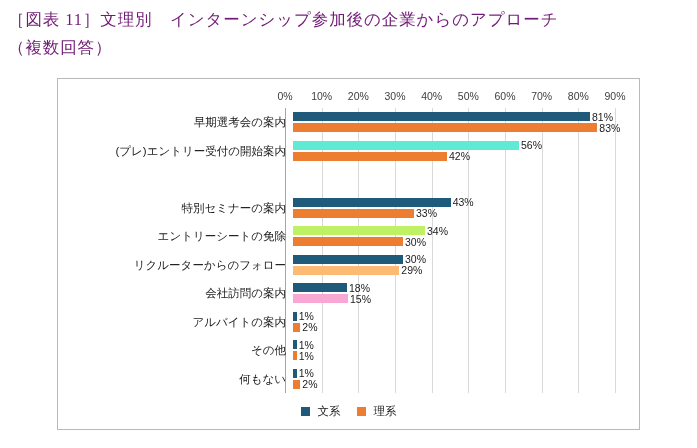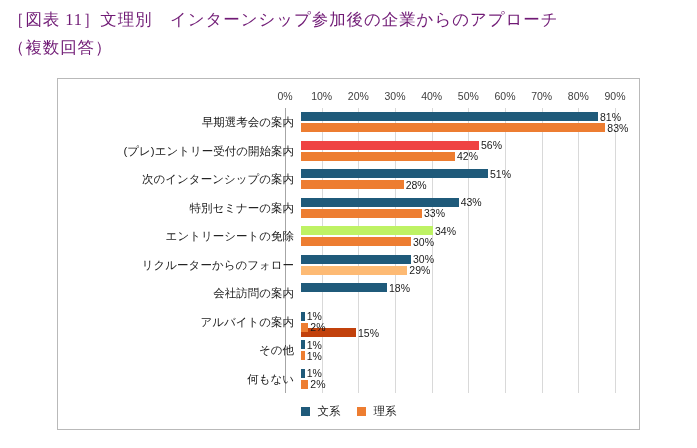--- a/index.html
+++ b/index.html
@@ -72,21 +72,21 @@
     position: absolute;
     top: -18px;
     font-size: 10.5px;
     color: #404040;
     transform: translateX(-50%);
     white-space: nowrap;
   }
 
   .cat-row {
     position: absolute;
-    left: 16px;
+    left: 8px;
     right: 0;
   }
   .cat-label {
     position: absolute;
     right: 100%;
     margin-right: 7px;
     top: 50%;
     transform: translateY(-50%);
     font-size: 11.5px;
     color: #1a1a1a;
@@ -170,34 +170,25 @@
         <div class="cat-label">早期選考会の案内</div>
         <div class="bar bun" style="width: 297px; background: rgb(31, 90, 122);">
           <span class="bar-value">81%</span>
         </div>
         <div class="bar ri" style="width: 304.333px; background: rgb(237, 125, 49);">
           <span class="bar-value">83%</span>
         </div>
       </div>
       <div class="cat-row" style="top: 28.5px; height: 28.5px;">
         <div class="cat-label">(プレ)エントリー受付の開始案内</div>
-        <div class="bar bun" style="width: 178px; background: #ef4444;">
+        <div class="bar bun" style="width: 226px; background: #5eead4;">
           <span class="bar-value">56%</span>
         </div>
         <div class="bar ri" style="width: 154px; background: rgb(237, 125, 49);">
           <span class="bar-value">42%</span>
-        </div>
-      </div>
-      <div class="cat-row" style="top: 57px; height: 28.5px;">
-        <div class="cat-label">次のインターンシップの案内</div>
-        <div class="bar bun" style="width: 187px; background: rgb(31, 90, 122);">
-          <span class="bar-value">51%</span>
-        </div>
-        <div class="bar ri" style="width: 102.667px; background: rgb(237, 125, 49);">
-          <span class="bar-value">28%</span>
         </div>
       </div>
       <div class="cat-row" style="top: 85.5px; height: 28.5px;">
         <div class="cat-label">特別セミナーの案内</div>
         <div class="bar bun" style="width: 157.667px; background: rgb(31, 90, 122);">
           <span class="bar-value">43%</span>
         </div>
         <div class="bar ri" style="width: 121px; background: rgb(237, 125, 49);">
           <span class="bar-value">33%</span>
         </div>
@@ -215,24 +206,24 @@
         <div class="cat-label">リクルーターからのフォロー</div>
         <div class="bar bun" style="width: 110px; background: rgb(31, 90, 122);">
           <span class="bar-value">30%</span>
         </div>
         <div class="bar ri" style="width: 106.333px; background: #fdba74;">
           <span class="bar-value">29%</span>
         </div>
       </div>
       <div class="cat-row" style="top: 171px; height: 28.5px;">
         <div class="cat-label">会社訪問の案内</div>
-        <div class="bar bun" style="width: 86px; background: rgb(31, 90, 122);">
+        <div class="bar bun" style="width: 54px; background: rgb(31, 90, 122);">
           <span class="bar-value">18%</span>
         </div>
-        <div class="bar ri" style="width: 55px; background: #c2410c; margin-top: 34px;">
+        <div class="bar ri" style="width: 55px; background: #f9a8d4;">
           <span class="bar-value">15%</span>
         </div>
       </div>
       <div class="cat-row" style="top: 199.5px; height: 28.5px;">
         <div class="cat-label">アルバイトの案内</div>
         <div class="bar bun" style="width: 3.66667px; background: rgb(31, 90, 122);">
           <span class="bar-value">1%</span>
         </div>
         <div class="bar ri" style="width: 7.33333px; background: rgb(237, 125, 49);">
           <span class="bar-value">2%</span>

